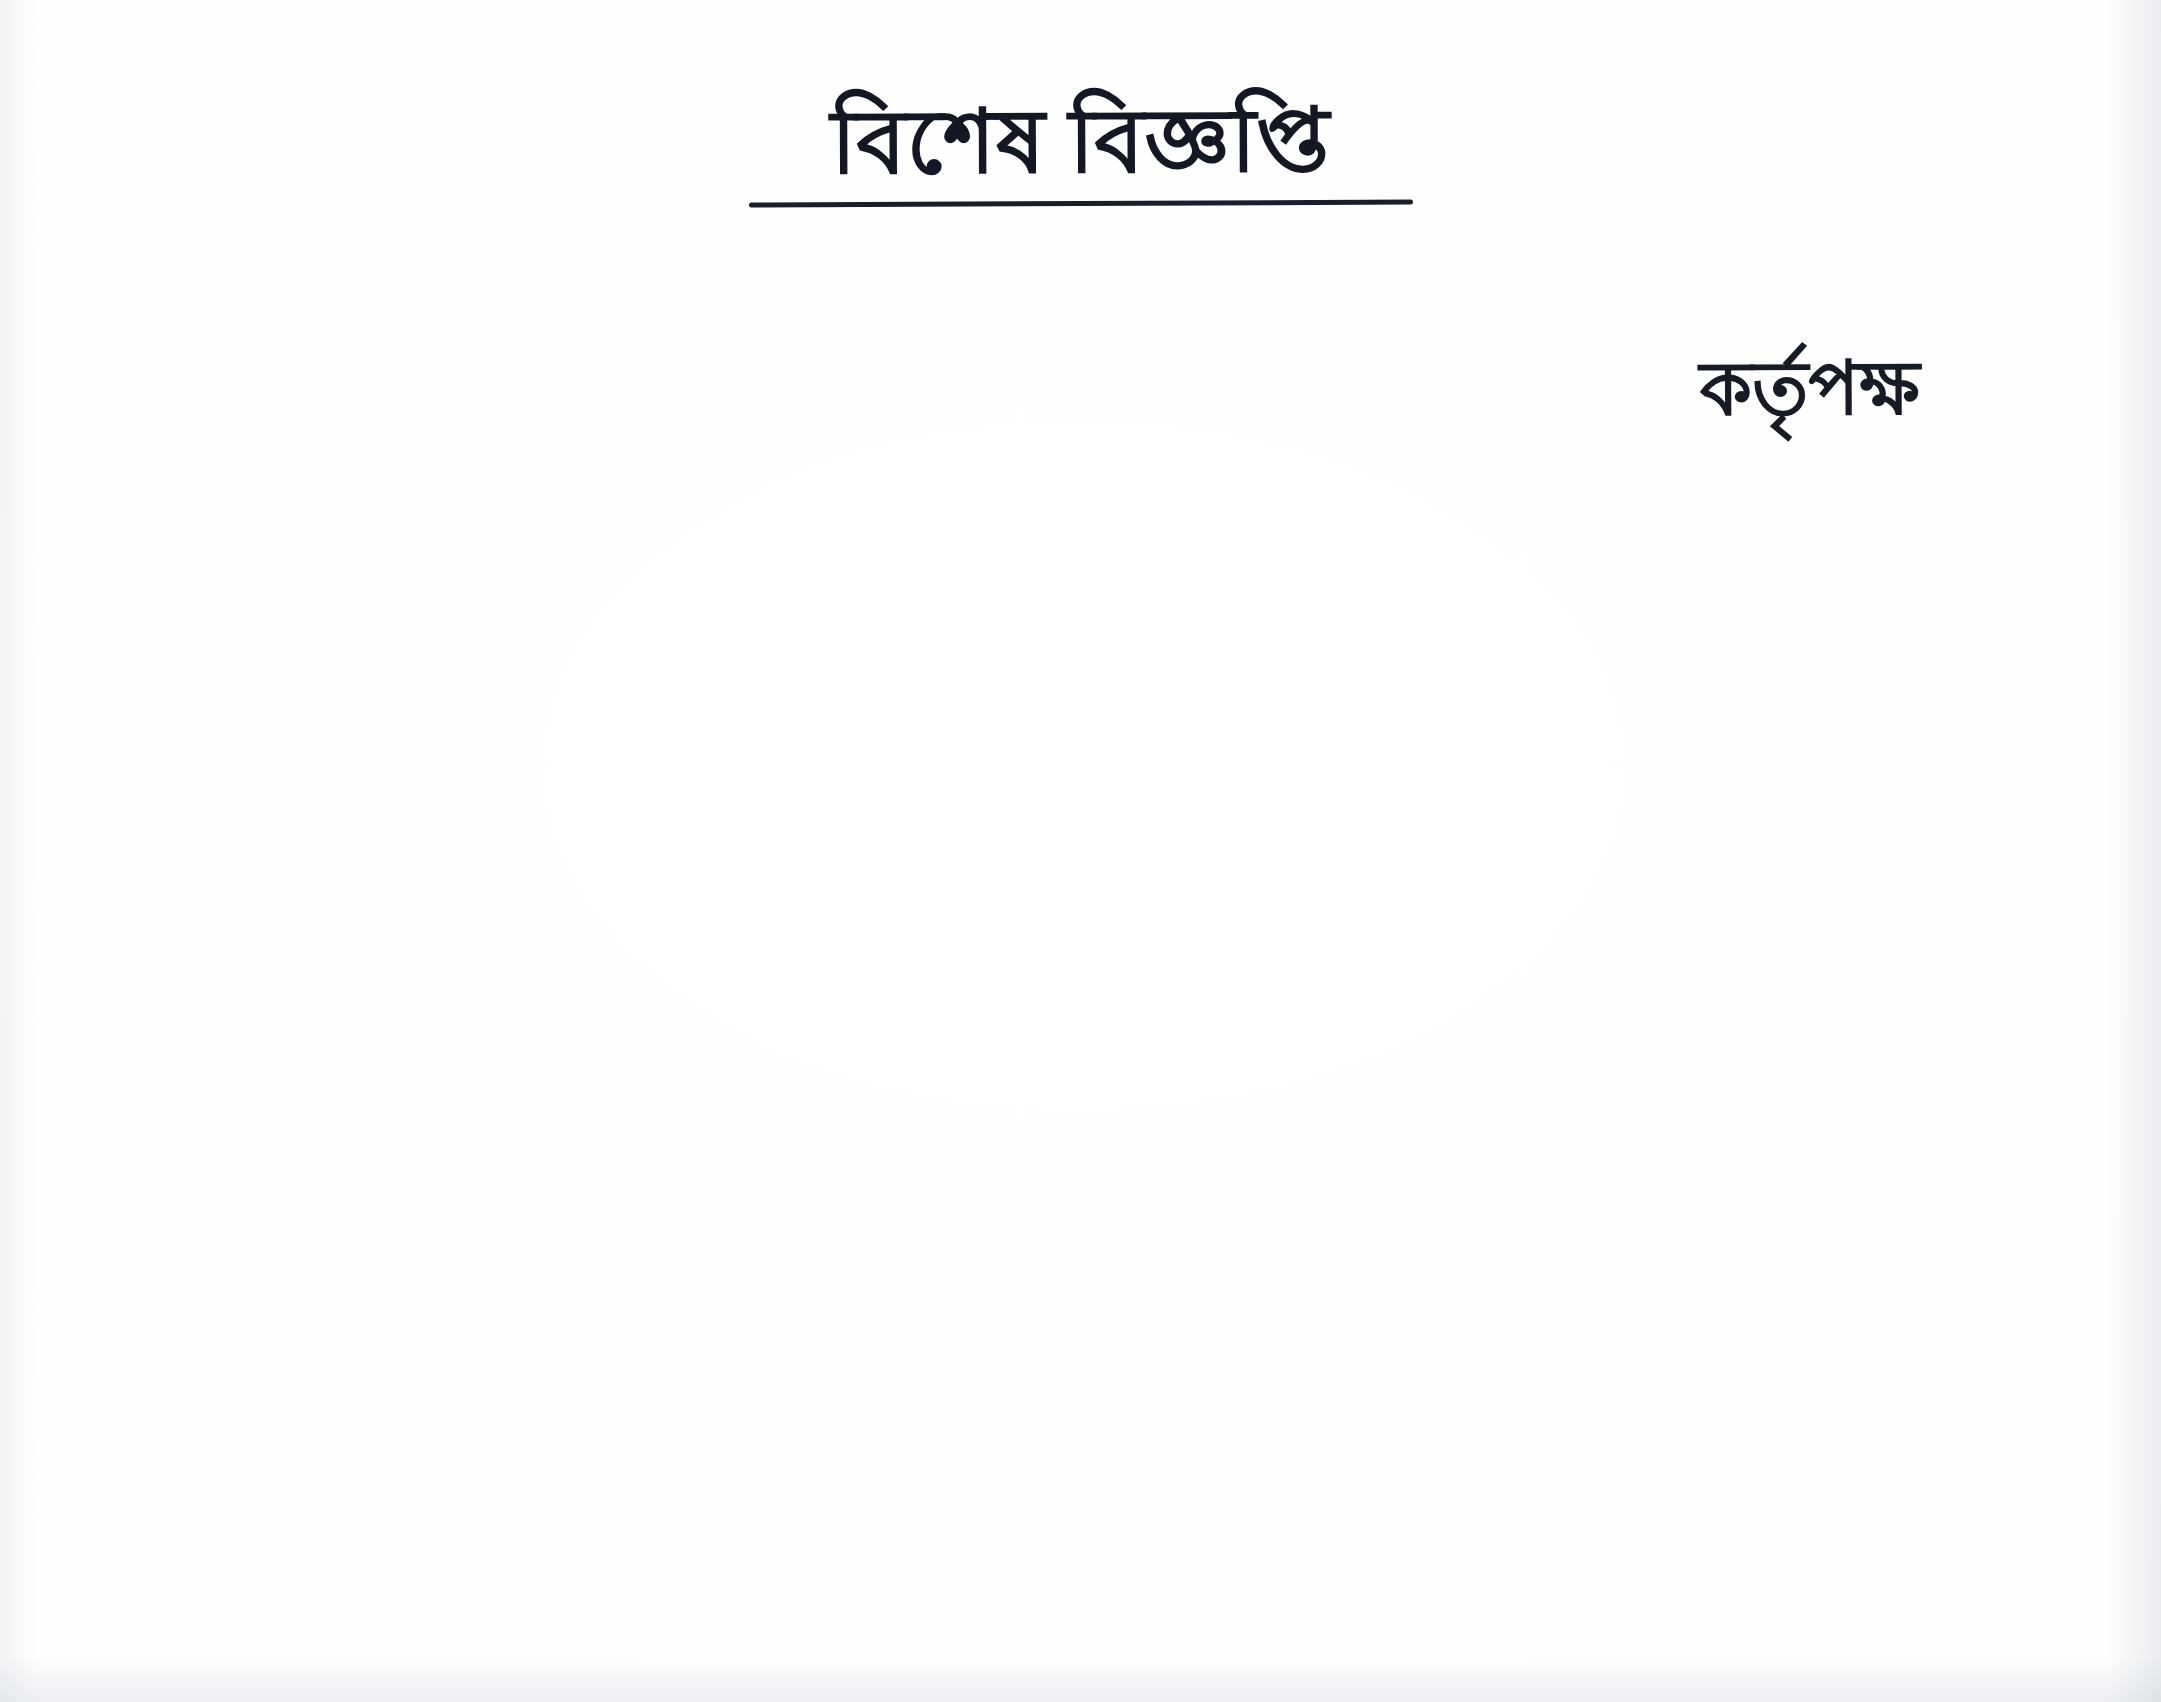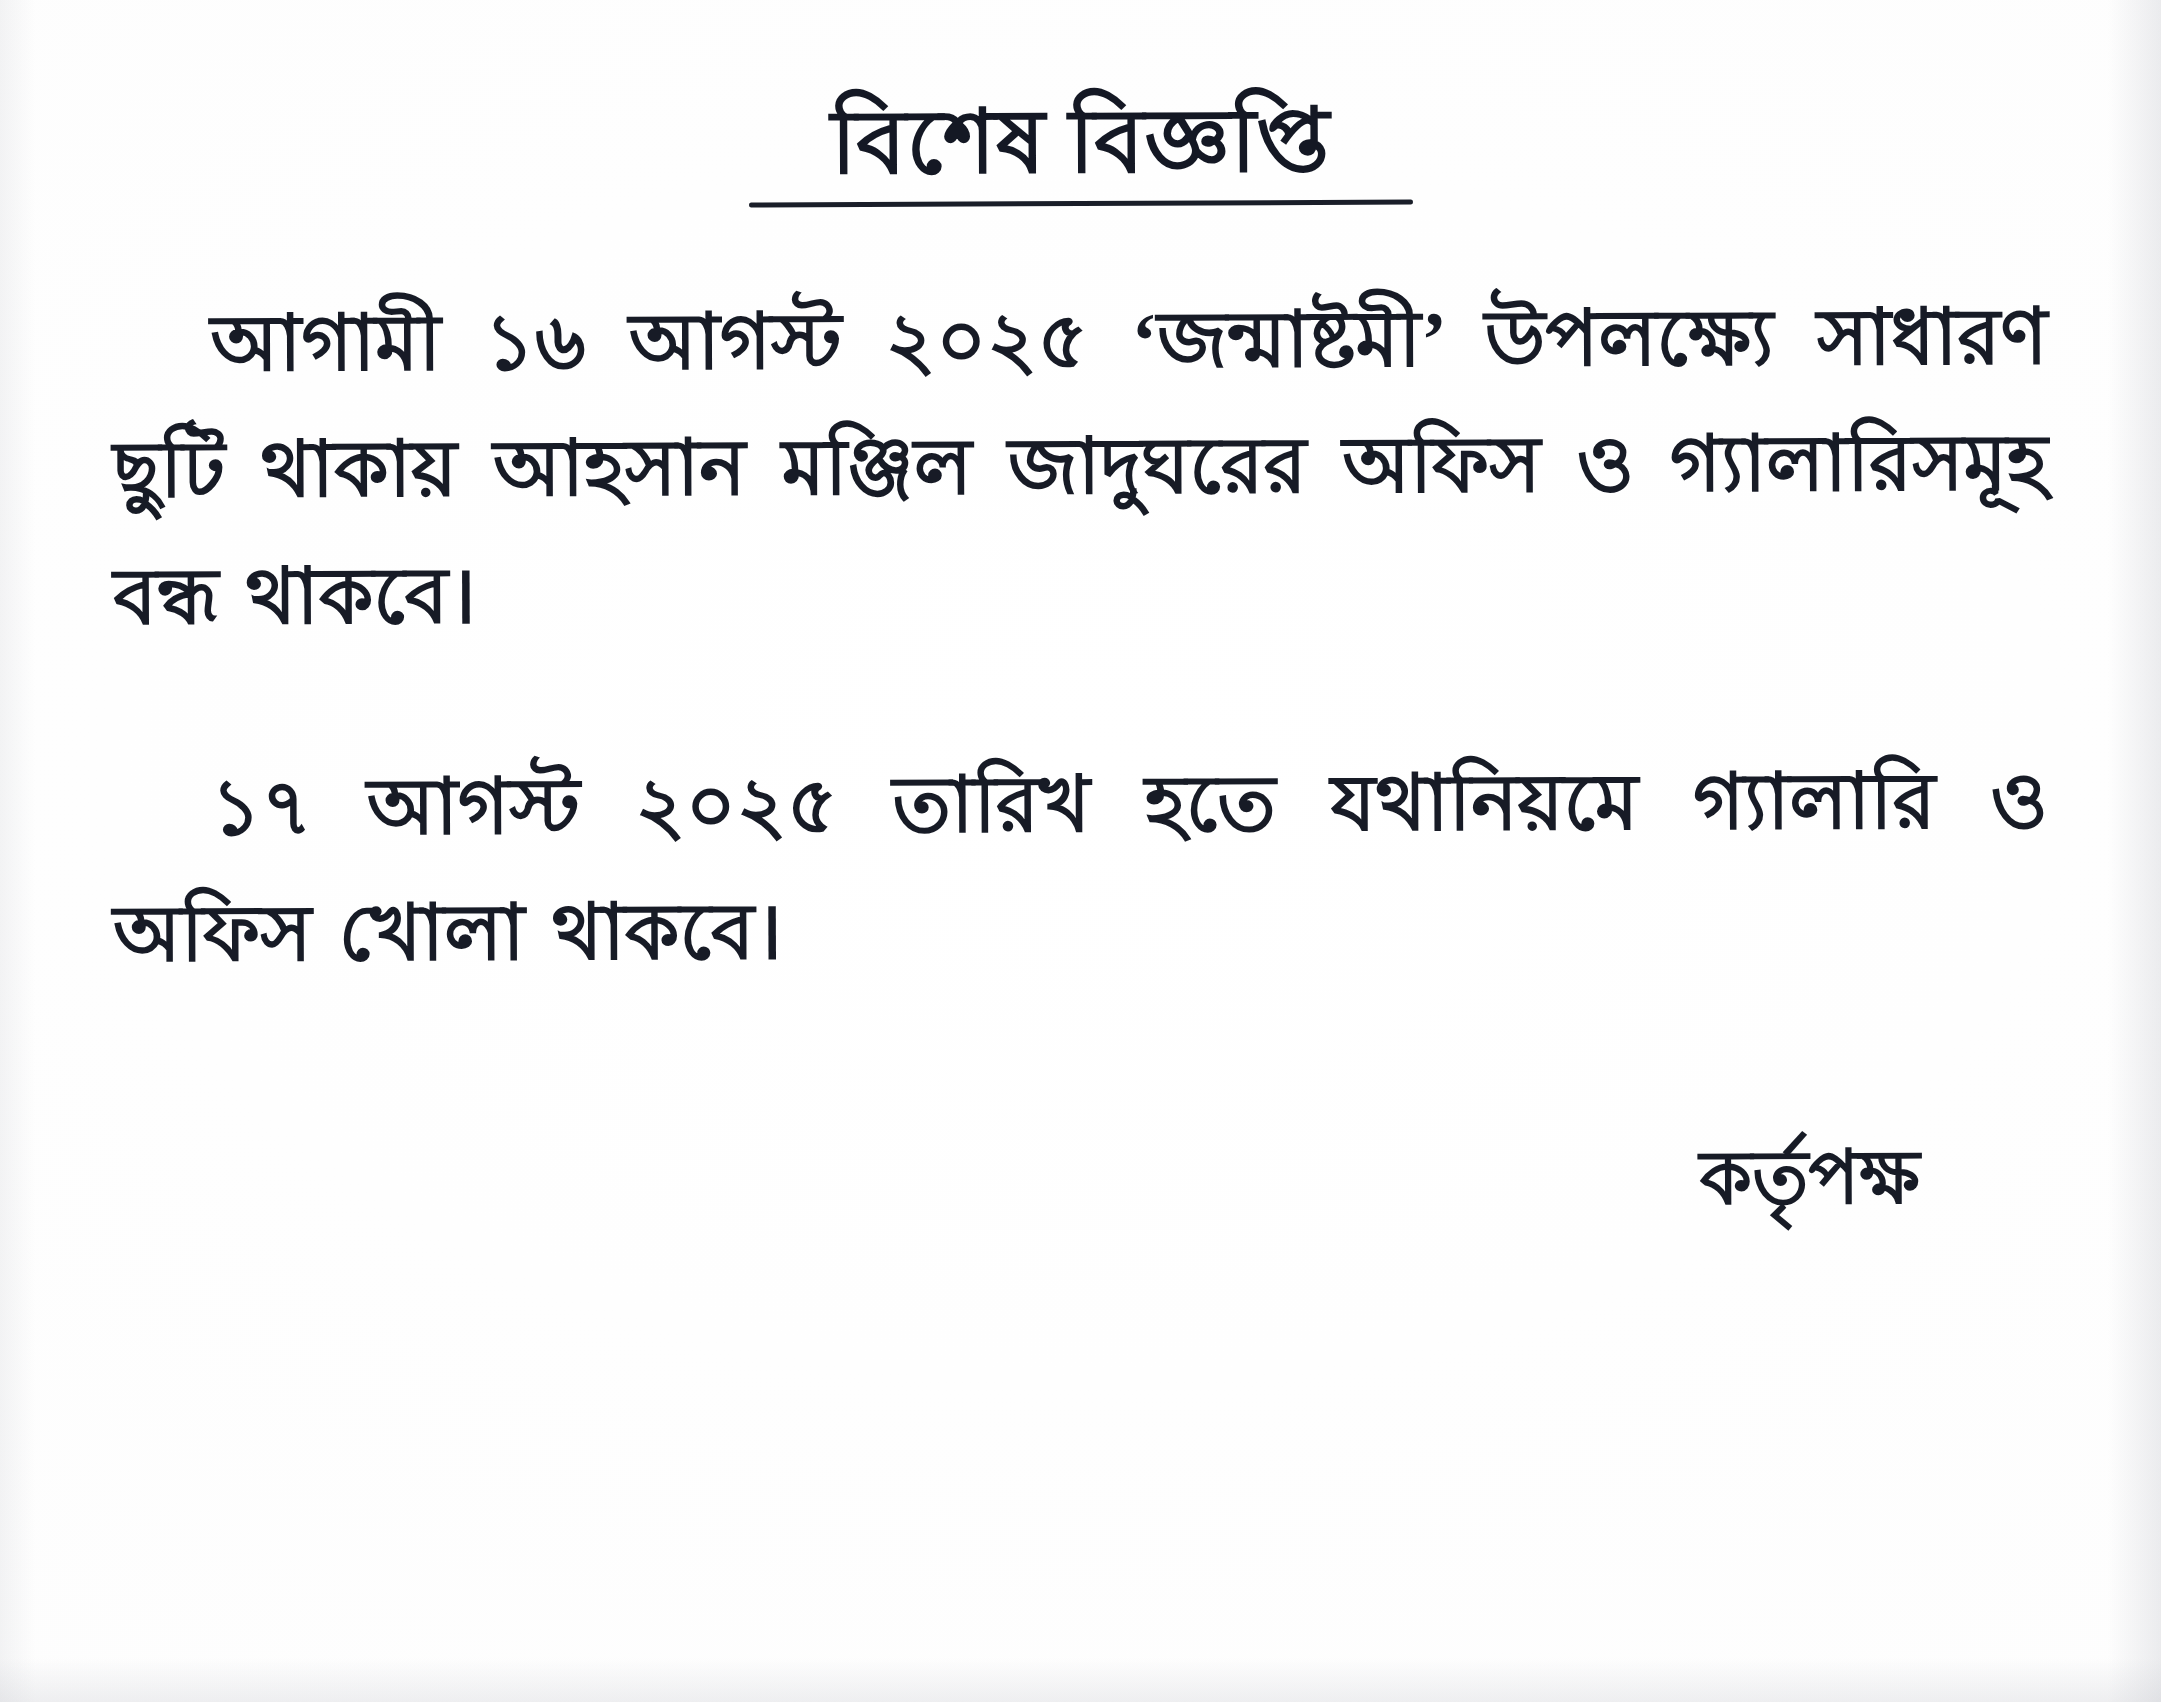--- a/index.html
+++ b/index.html
@@ -122,25 +122,18 @@
   <div class="edge-shade-left"></div>
   <div class="edge-shade-right"></div>
   <div class="edge-shade-bottom"></div>
 
   <div class="content">
 
     <h1 class="notice-title">বিশেষ বিজ্ঞপ্তি</h1>
 
     <div class="title-underline"></div>
 
-    <div class="body-block">
-
-      <p class="para first">আগামী ১৬ আগস্ট ২০২৫ ‘জন্মাষ্টমী’ উপলক্ষ্যে সাধারণ ছুটি থাকায় আহসান মঞ্জিল জাদুঘরের অফিস ও গ্যালারিসমূহ বন্ধ থাকবে।</p>
-
-      <p class="para second">১৭ আগস্ট ২০২৫ তারিখ হতে যথানিয়মে গ্যালারি ও অফিস খোলা থাকবে।</p>
-
-    </div>
 
     <div class="signature">কর্তৃপক্ষ</div>
 
   </div>
 </div>
 
 
 </body></html>

